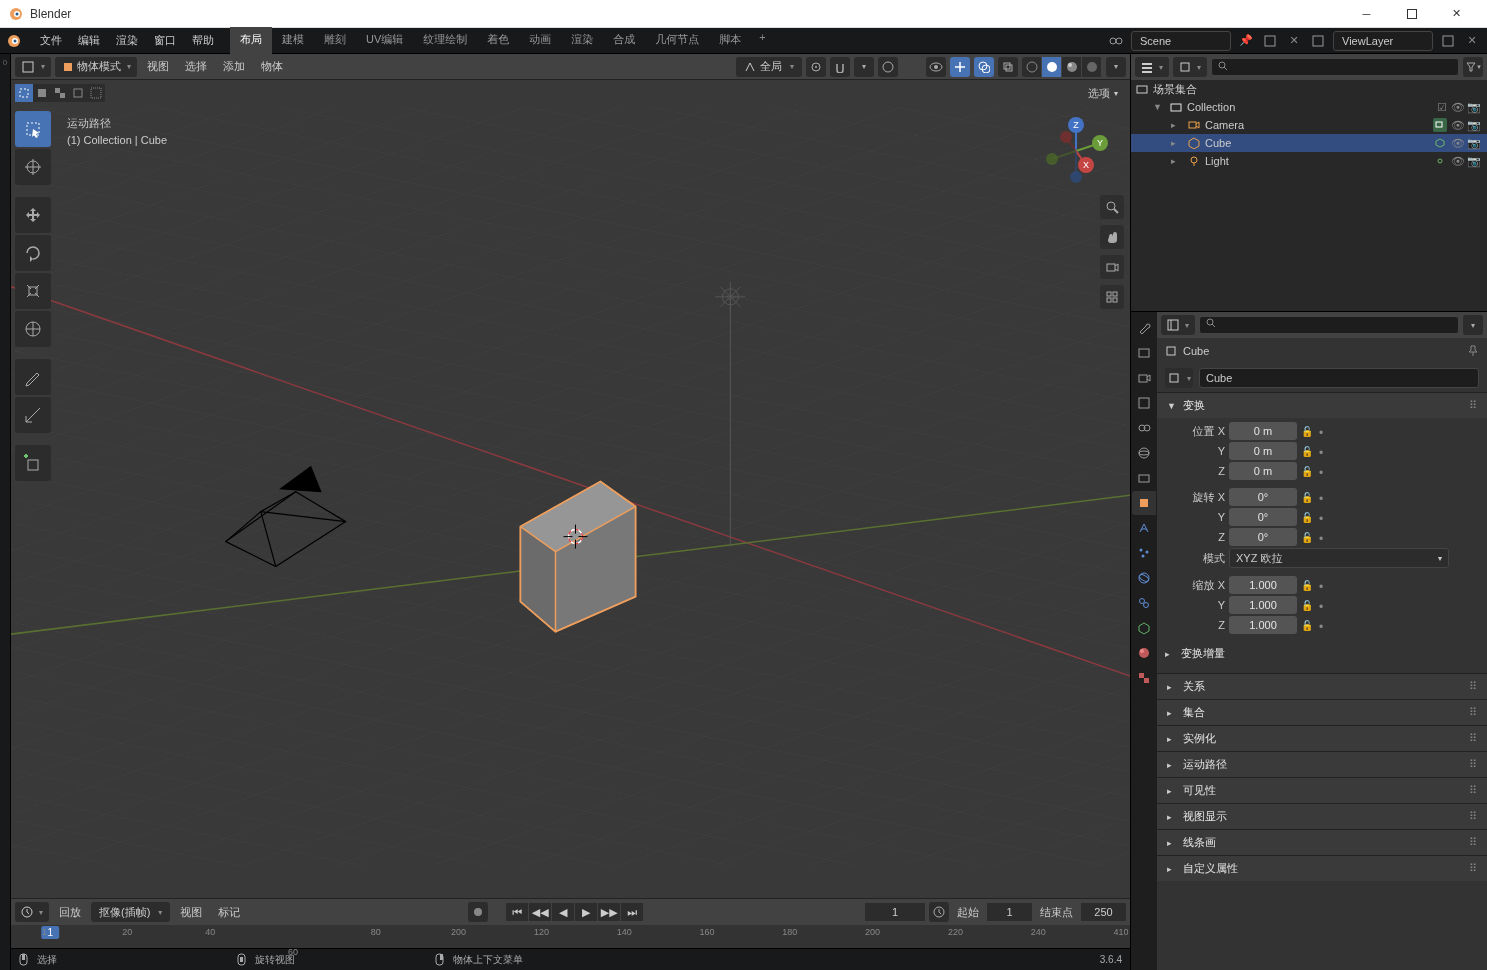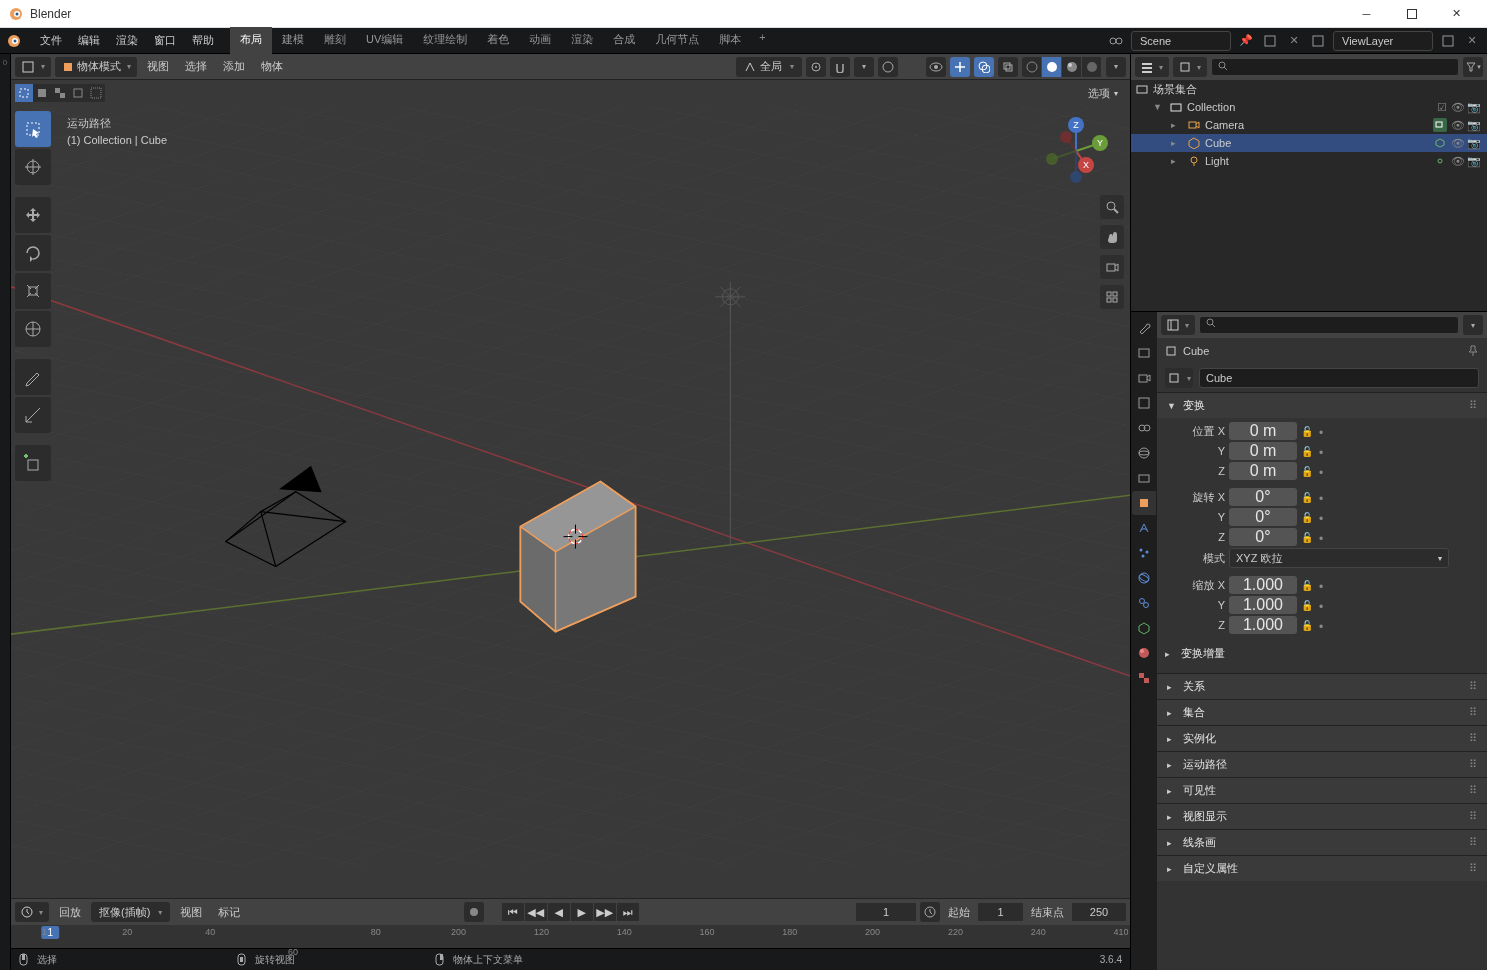--- a/index.html
+++ b/index.html
@@ -96,21 +96,21 @@
 .obj-name-row{padding:4px 8px;display:flex;align-items:center;gap:6px}
 .obj-name-input{flex:1;background:#1d1d1d;border:1px solid #444;border-radius:3px;padding:3px 6px;color:#ccc;height:20px;font-size:11px}
 .panel-section{border-top:1px solid #222}
 .panel-header{padding:5px 10px;display:flex;align-items:center;gap:6px;background:#3a3a3a;cursor:pointer}
 .panel-arrow{font-size:9px;color:#ccc;width:10px}
 .panel-title{color:#e5e5e5;font-size:11px}
 .panel-dots{margin-left:auto;color:#888}
 .panel-body{padding:4px 8px 8px 8px}
 .prop-row{display:flex;align-items:center;gap:4px;margin-bottom:2px}
 .prop-label{width:60px;text-align:right;color:#ccc;font-size:11px}
-.prop-input{width:68px;background:#545454;border:none;border-radius:3px;padding:2px 4px;color:#e5e5e5;text-align:center;height:18px;font-size:16px}
+.prop-input{width:68px;background:#545454;border:none;border-radius:3px;padding:2px 4px;color:#e5e5e5;text-align:center;height:18px;font-size:11px}
 .prop-lock{width:14px;height:14px;color:#888;font-size:10px;display:flex;align-items:center;justify-content:center;cursor:pointer}
 .prop-dot{width:10px;height:10px;color:#888;font-size:12px;cursor:pointer}
 .mode-select{flex:1;background:#2c2c2c;border:1px solid #444;border-radius:3px;padding:2px 6px;color:#ccc;height:20px;font-size:11px;display:flex;align-items:center;justify-content:space-between}
 
 svg{pointer-events:none}
 </style>
 </head>
 <body>
 
 <div class="titlebar">
@@ -526,21 +526,21 @@
         <input class="tl-frame-input" value="1" style="">
         <div class="hdr-icon-btn">
             <svg width="12" height="12">
               <circle cx="6" cy="6" r="5" fill="none" stroke="#aaa"></circle>
               <path d="M6 3 L6 6 L8 8" stroke="#aaa" fill="none"></path>
             </svg>
           </div>
         <span class="tl-label">起始</span>
         <input class="tl-frame-input" style="width: 45px;" value="1">
         <span class="tl-label">结束点</span>
-        <input class="tl-frame-input" style="width: 54px;" value="250">
+        <input class="tl-frame-input" style="width: 45px;" value="250">
       </div>
       <div class="tl-ruler">
         <div class="tl-current" style="left:3.5%">1</div>
       <div class="tl-tick" style="left: 3%;">1</div>
           <div class="tl-tick" style="left: 10.4%;">20</div>
           <div class="tl-tick" style="left: 17.8%;">40</div>
           <div class="tl-tick" style="left: 25.2%; margin-top: 20px;">60</div>
           <div class="tl-tick" style="left: 32.6%;">80</div>
           <div class="tl-tick" style="left: 40%;">200</div>
           <div class="tl-tick" style="left: 47.4%;">120</div>

